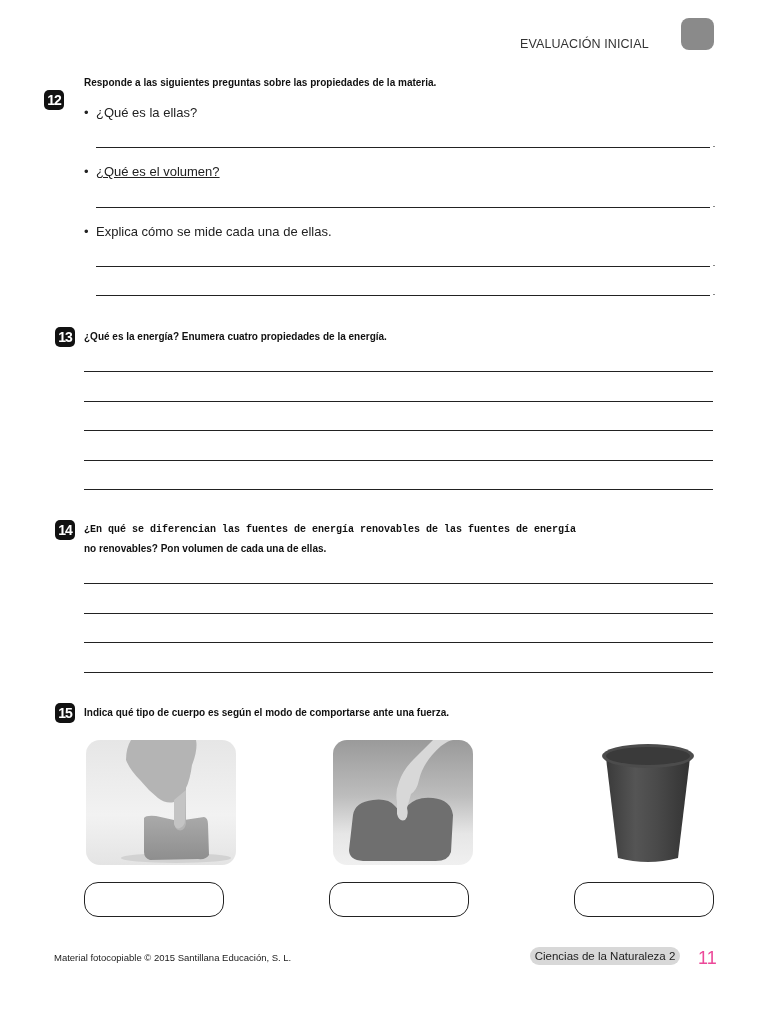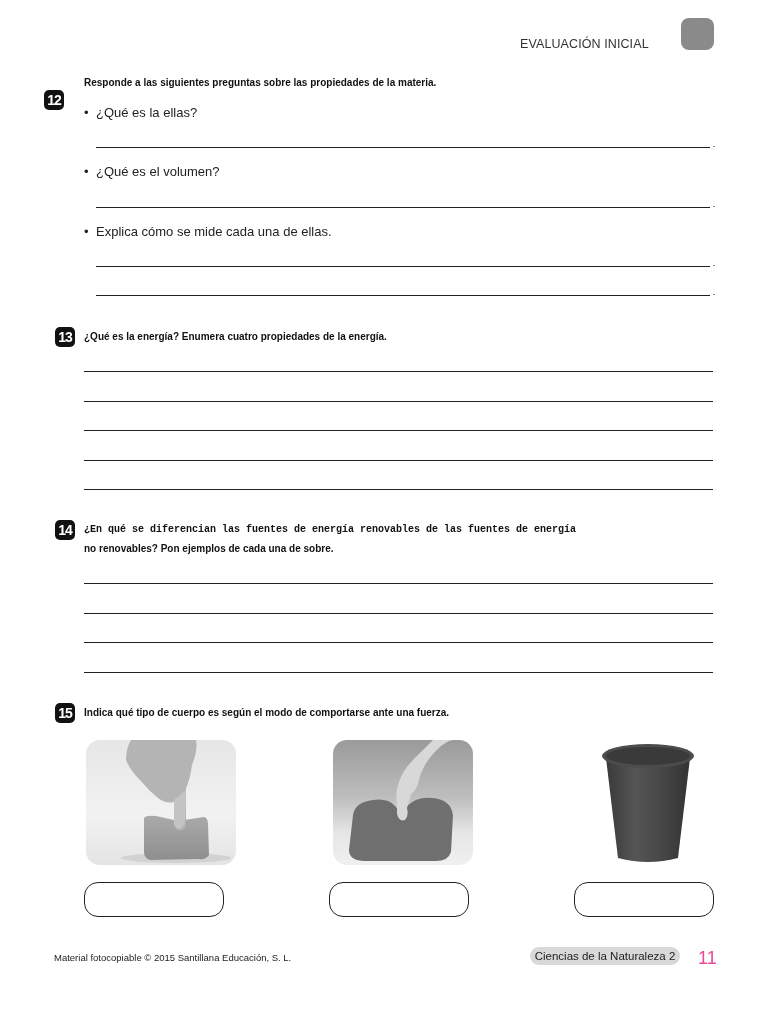--- a/index.html
+++ b/index.html
@@ -39,21 +39,21 @@
   <div class="qnum" style="left:44px; top:73px;margin-top:17px;">12</div>
   <div class="qtext" style="left:84px; top:73px;">Responde a las siguientes preguntas sobre las propiedades de la materia.</div>
 
   <div class="bullet" style="left:84px; top:105px;">
     <span class="dot">•</span><span>¿Qué es la ellas?</span>
   </div>
   <div class="line" style="left:96px; top:147px; width:614px;">
       <span class="tick"></span>
     </div>
 
-  <div class="bullet" style="left:84px; top:164px;">
+  <div class="bullet" style="left:84px; top:164px;text-decoration:underline;">
     <span class="dot">•</span><span>¿Qué es el volumen?</span>
   </div>
   <div class="line" style="left:96px; top:207px; width:614px;">
       <span class="tick"></span>
     </div>
 
   <div class="bullet" style="left:84px; top:224px;">
     <span class="dot">•</span><span>Explica cómo se mide cada una de ellas.</span>
   </div>
   <div class="line" style="left:96px; top:266px; width:614px;">
@@ -70,21 +70,21 @@
   <div class="line" style="left:84px; top:371px; width:629px;"></div>
   <div class="line" style="left:84px; top:401px; width:629px;"></div>
   <div class="line" style="left:84px; top:430px; width:629px;"></div>
   <div class="line" style="left:84px; top:460px; width:629px;"></div>
   <div class="line" style="left:84px; top:489px; width:629px;"></div>
 </div>
 
 <div>
   <div class="qnum" style="left:55px; top:520px;">14</div>
   <div class="qtext" style="left:84px; top:520px;font-family:Liberation Mono, monospace;">¿En qué se diferencian las fuentes de energía renovables de las fuentes de energía</div>
-  <div class="qtext" style="left:84px; top:539px;">no renovables? Pon ejemplos de cada una de sobre.</div>
+  <div class="qtext" style="left:84px; top:539px;">no renovables? Pon volumen de cada una de ellas.</div>
   <div class="line" style="left:84px; top:583px; width:629px;"></div>
   <div class="line" style="left:84px; top:613px; width:629px;"></div>
   <div class="line" style="left:84px; top:642px; width:629px;"></div>
   <div class="line" style="left:84px; top:672px; width:629px;"></div>
 </div>
 
 <div>
   <div class="qnum" style="left:55px; top:703px;">15</div>
   <div class="qtext" style="left:84px; top:703px;">Indica qué tipo de cuerpo es según el modo de comportarse ante una fuerza.</div>
 

